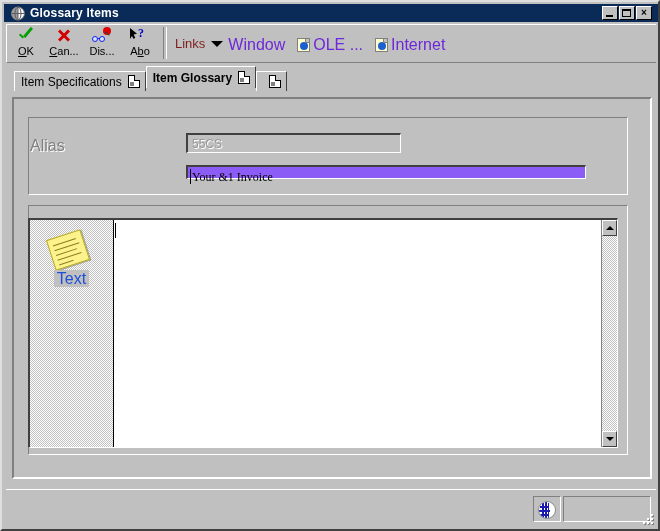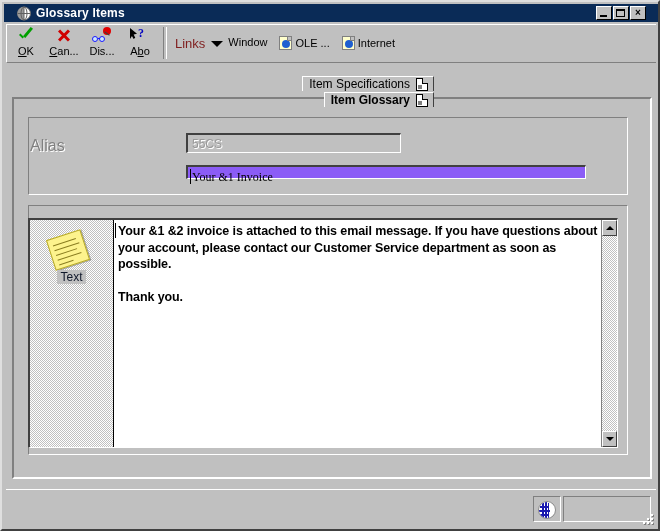--- a/index.html
+++ b/index.html
@@ -39,21 +39,21 @@
   }
 
   
   #titlebar {
     position: absolute;
     left: 2px; top: 2px;
     width: 654px; height: 18px;
     background: #0a2b57;
     display: flex;
     align-items: center;
-    padding: 0 12px;
+    padding: 0 6px;
     box-sizing: border-box;
   }
   #title-icon {
     width: 16px; height: 15px;
     flex: 0 0 16px;
     margin-right: 4px;
     position: relative;
   }
   #title-text {
     color: #ffffff;
@@ -237,21 +237,21 @@
     border-top: 6px solid #000;
     margin: 16px 5px 0 0;
   }
   .lk-item {
     display: flex;
     align-items: center;
     margin-top: 11px;
     margin-right: 12px;
     cursor: default;
   }
-  .lk-item .txt { font-size: 11px; color: #000000; white-space: nowrap; }
+  .lk-item .txt { font-size: 16px; color: #6d28d9; white-space: nowrap; }
   .page-globe {
     width: 13px; height: 14px;
     background: #ffffcc;
     border: 1px solid #808080;
     position: relative;
     margin-right: 3px;
     flex: 0 0 13px;
     box-sizing: border-box;
   }
   .page-globe::before {
@@ -269,25 +269,24 @@
     width: 4px; height: 4px;
     background: #c0c0c0;
     border-left: 1px solid #808080;
     border-bottom: 1px solid #808080;
     box-sizing: border-box;
   }
 
   
   #tabstrip {
     position: absolute;
-    left: 12px; top: 74px;
+    left: 12px; top: 68px;
     width: 420px; height: 22px;
     display: flex;
     align-items: flex-end;
-    flex-direction: column;
   }
   .tab {
     height: 20px;
     background: #c0c0c0;
     border-top: 1px solid #ffffff;
     border-left: 1px solid #ffffff;
     border-right: 1px solid #404040;
     display: flex;
     align-items: center;
     padding: 0 5px 0 6px;
@@ -454,22 +453,22 @@
   }
   .sticky .ln:nth-child(1) { top: 6px;  width: 24px; }
   .sticky .ln:nth-child(2) { top: 11px; width: 26px; }
   .sticky .ln:nth-child(3) { top: 16px; width: 22px; }
   .sticky .ln:nth-child(4) { top: 21px; width: 25px; }
   .sticky .ln:nth-child(5) { top: 26px; width: 15px; }
   #icon-label {
     position: absolute;
     left: 0; right: 0; top: 50px;
     text-align: center;
-    font-size: 12px;
-    color: #0f172a;
+    font-size: 16px;
+    color: #1d4ed8;
   }
   #icon-label span {
     background: #c0c0c0;
     padding: 0 3px;
   }
   #text-pane {
     flex: 1 1 auto;
     background: #ffffff;
     position: relative;
     overflow: hidden;
@@ -718,23 +717,20 @@
         <span class="ln"></span>
           <span class="ln"></span>
       </div>
       <div id="icon-label">
         <span>Text</span>
       </div>
     </div>
 
     <div id="text-pane">
       <span id="text-caret"></span>
-      <div id="text-body">Your &amp;1 &amp;2 invoice is attached to this email message. If you have questions about your account, please contact our Customer Service department as soon as possible.
-
-Thank you.</div>
     </div>
 
     <div id="vscroll">
       <div class="sb-btn sb-up">
           <span class="ar"></span>
         </div>
       <div class="sb-track dither"></div>
       <div class="sb-btn sb-down">
           <span class="ar"></span>
         </div>

